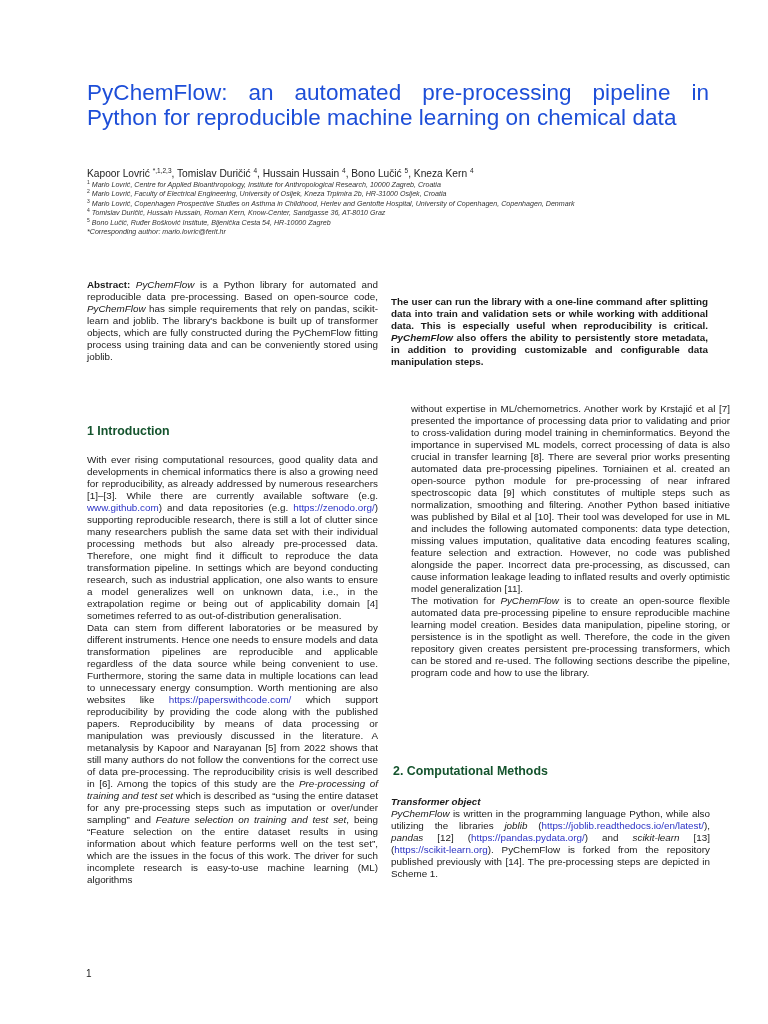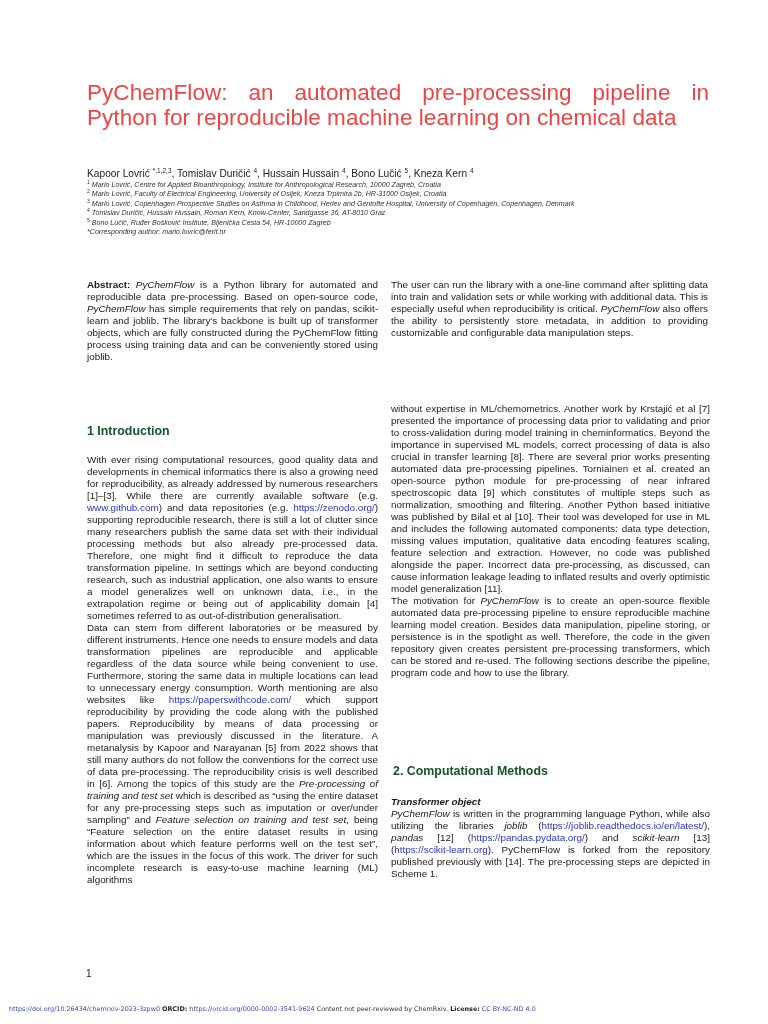--- a/index.html
+++ b/index.html
@@ -22,21 +22,21 @@
     }
     .title {
       position: absolute;
       left: 87px;
       top: 80px;
       width: 622px;
       font-family: "Liberation Sans", sans-serif;
       font-size: 22.5px;
       line-height: 25px;
       font-weight: normal;
-      color: #ef4444;
+      color: #1d4ed8;
       text-align: justify;
       text-align-last: left;
       margin: 0;
       letter-spacing: 0.05px;
     }
     .authors {
       position: absolute;
       left: 87px;
       top: 168px;
       width: 620px;
@@ -73,24 +73,24 @@
       line-height: 12px;
       color: #1a1a1a;
       text-align: justify;
       hyphens: none;
     }
     .col p { margin: 0; }
     .col-left { left: 87px; width: 291px; }
     .col-right { left: 391px; width: 319px; }
 
     .abstract-left { top: 279px; }
-    .abstract-right { top: 279px; width: 317px; }
+    .abstract-right { top: 296px; width: 317px; font-weight: bold; }
 
     .intro-left { top: 454px; }
-    .intro-right { top: 403px; }
+    .intro-right { top: 403px; margin-left: 20px; }
 
     .h1 {
       position: absolute;
       font-size: 12.4px;
       font-weight: bold;
       color: #14532d;
     }
     .h-intro { left: 87px; top: 424px; }
     .h-methods { left: 393px; top: 764px; }
 
@@ -170,22 +170,14 @@
 
   <div class="h1 h-methods">2. Computational Methods</div>
 
   <div class="col col-right methods-body">
     <p class="subhead">Transformer object</p>
     <p><em>PyChemFlow</em><span> is written in the programming language Python, while also utilizing the libraries </span><em>joblib</em> (<a class="link">https://joblib.readthedocs.io/en/latest/</a><span>), </span><em>pandas</em><span> [12] (</span><a class="link">https://pandas.pydata.org/</a><span>) and </span><em>scikit-learn</em><span> [13] (</span><a class="link">https://scikit-learn.org</a><span>). PyChemFlow is forked from the repository published previously  with [14]. The pre-processing steps are depicted in Scheme 1.</span></p>
   </div>
 
   <div class="page-number">1</div>
 
-  <div class="footer">
-    <a class="flink">https://doi.org/10.26434/chemrxiv-2023-3zpw0</a>
-    <b>ORCID:</b>
-    <a class="flink">https://orcid.org/0000-0002-3541-9624</a>
-    <span>Content not peer-reviewed by ChemRxiv.</span>
-    <b>License:</b>
-    <a class="flink">CC BY-NC-ND 4.0</a>
-  </div>
 
 </div>
 
 </body></html>

